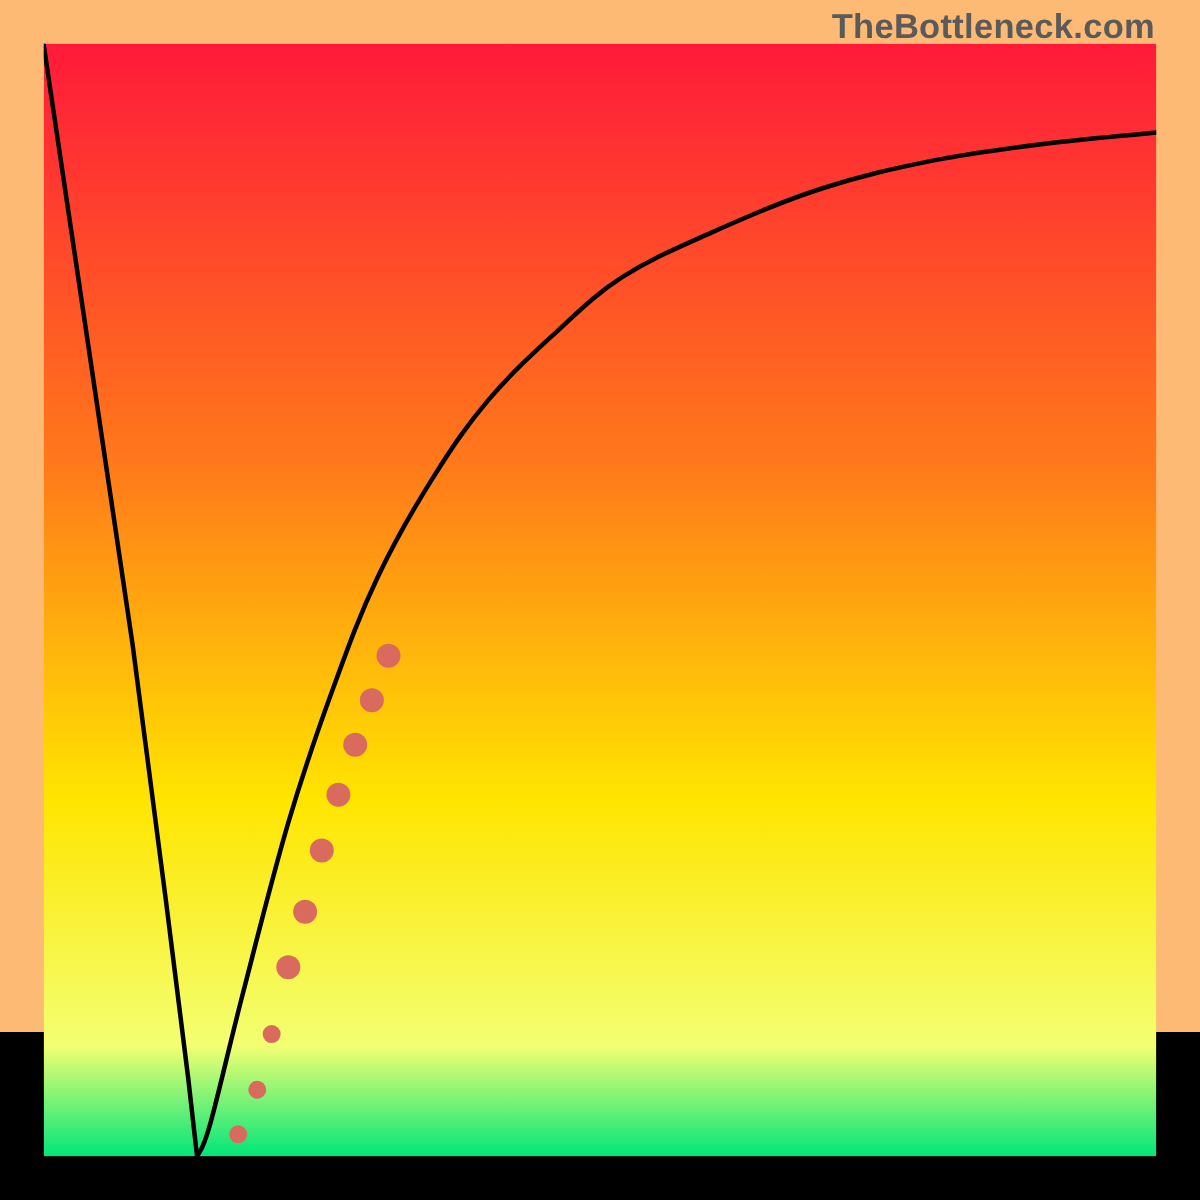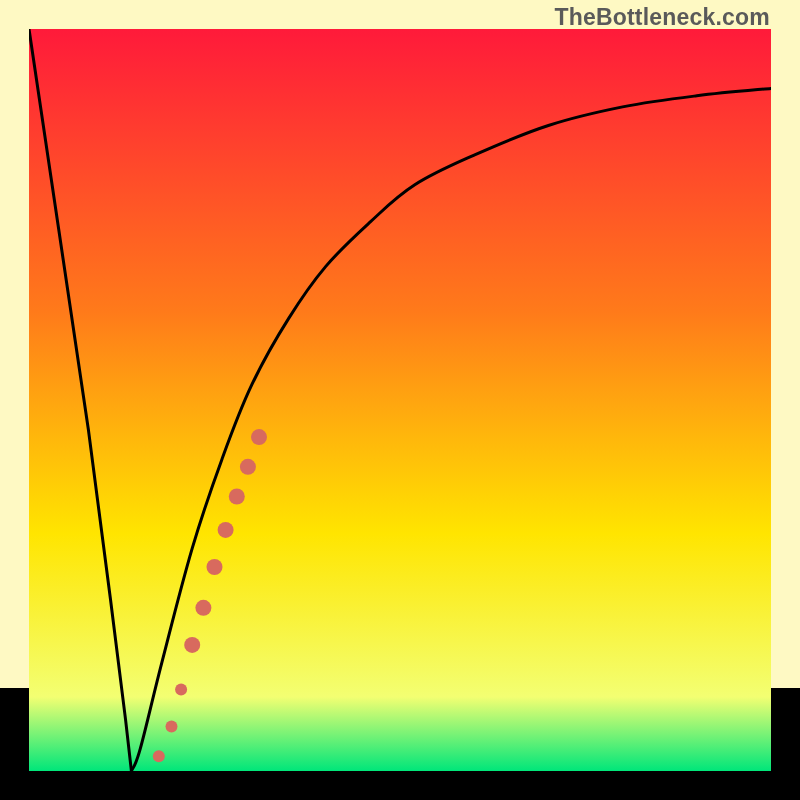--- a/index.html
+++ b/index.html
@@ -9,21 +9,21 @@
     height: 800px;
     background: #000;
     overflow: hidden;
   }
   .frame {
     position: absolute;
     left: 0;
     top: 0;
     width: 800px;
     height: 688px;
-    background: #fef9c3;
+    background: #fdba74;
   }
   .plot {
     position: absolute;
     left: 29px;
     top: 29px;
     width: 742px;
     height: 742px;
     overflow: hidden;
   }
   .watermark {

